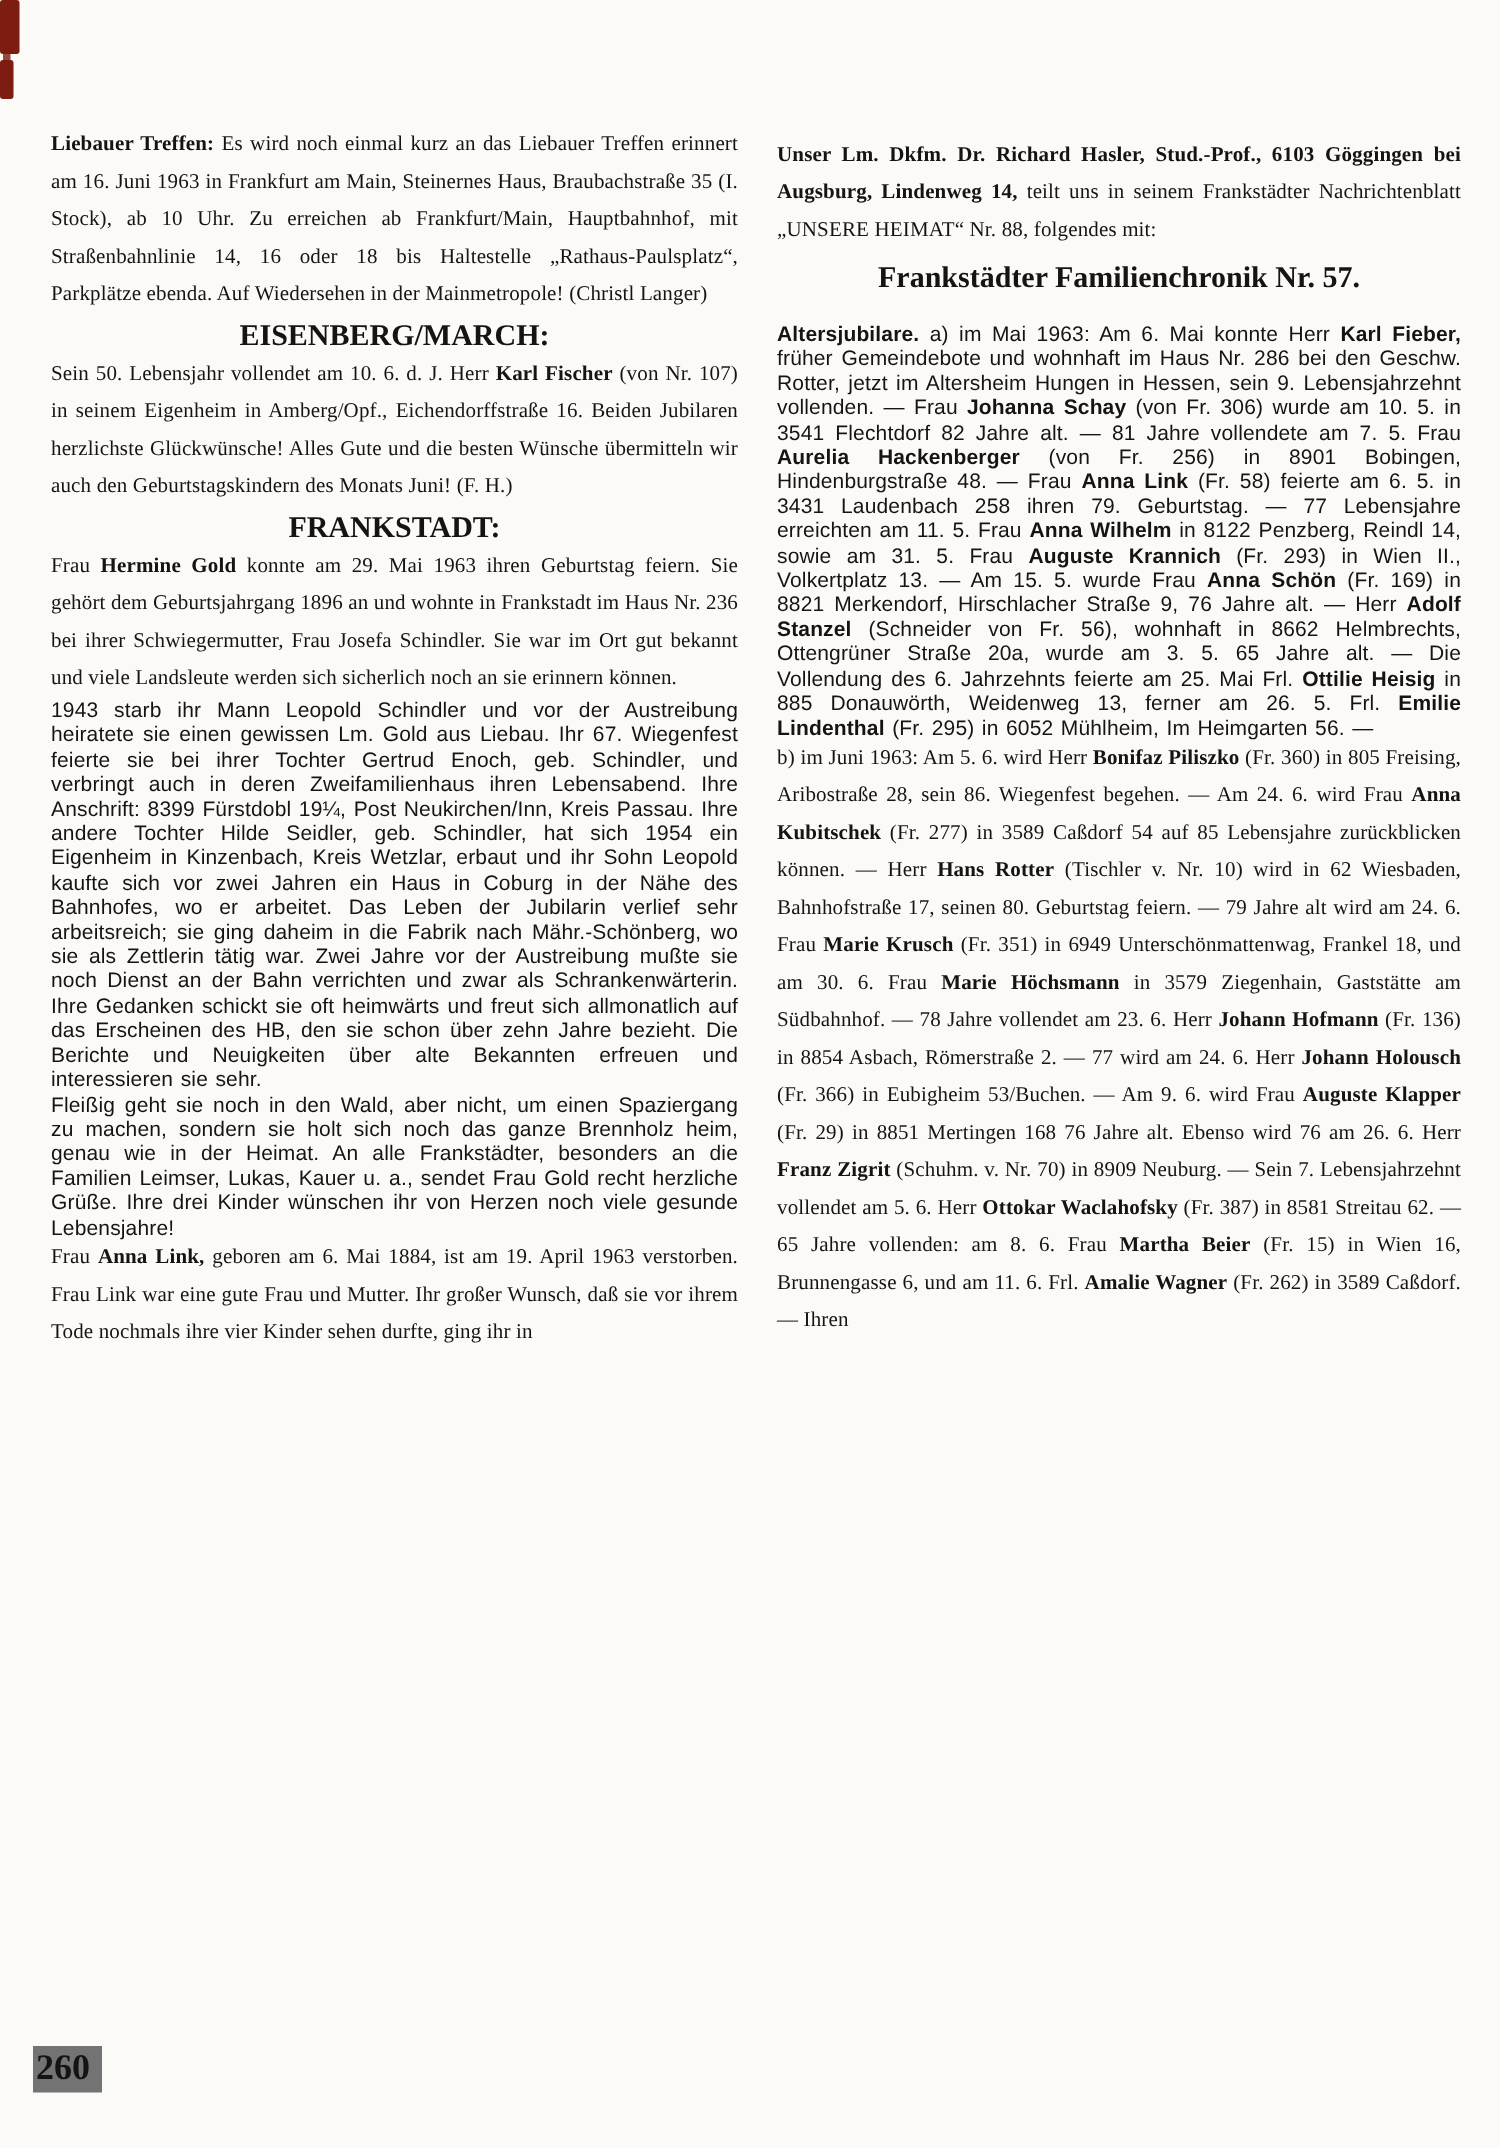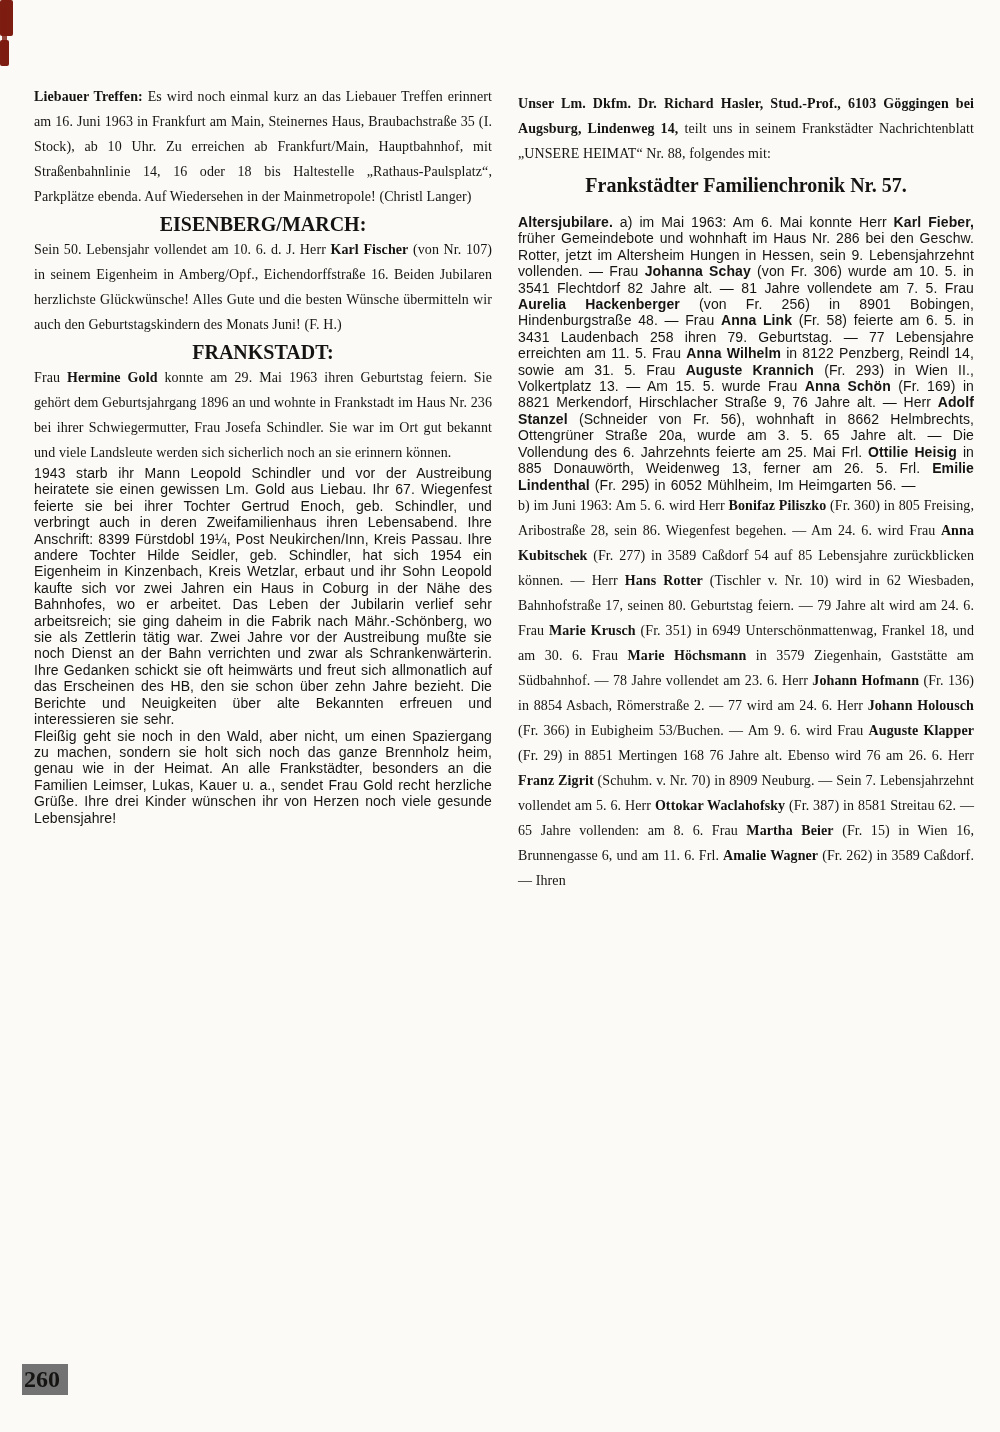--- a/index.html
+++ b/index.html
@@ -70,20 +70,21 @@
 <div class="page">
   <div class="columns">
     <div class="col left">
         <p class="body-p"><b>Liebauer Treffen:</b> Es wird noch einmal kurz an das Liebauer Treffen erinnert am 16. Juni 1963 in Frankfurt am Main, Steinernes Haus, Braubachstraße 35 (I. Stock), ab 10 Uhr. Zu erreichen ab Frankfurt/Main, Hauptbahnhof, mit Straßenbahnlinie 14, 16 oder 18 bis Haltestelle „Rathaus-Paulsplatz“, Parkplätze ebenda. Auf Wiedersehen in der Mainmetropole! (Christl Langer)</p>
         <p class="col-heading">EISENBERG/MARCH:</p>
         <p class="body-p">Sein 50. Lebensjahr vollendet am 10. 6. d. J. Herr <b>Karl Fischer</b> (von Nr. 107) in seinem Eigenheim in Amberg/Opf., Eichendorffstraße 16. Beiden Jubilaren herzlichste Glückwünsche! Alles Gute und die besten Wünsche übermitteln wir auch den Geburtstagskindern des Monats Juni! (F. H.)</p>
         <p class="col-heading">FRANKSTADT:</p>
         <p class="body-p">Frau <b>Hermine Gold</b> konnte am 29. Mai 1963 ihren Geburtstag feiern. Sie gehört dem Geburtsjahrgang 1896 an und wohnte in Frankstadt im Haus Nr. 236 bei ihrer Schwiegermutter, Frau Josefa Schindler. Sie war im Ort gut bekannt und viele Landsleute werden sich sicherlich noch an sie erinnern können.</p>
         <p class="small-p">1943 starb ihr Mann Leopold Schindler und vor der Austreibung heiratete sie einen gewissen Lm. Gold aus Liebau. Ihr 67. Wiegenfest feierte sie bei ihrer Tochter Gertrud Enoch, geb. Schindler, und verbringt auch in deren Zweifamilienhaus ihren Lebensabend. Ihre Anschrift: 8399 Fürstdobl 19¼, Post Neukirchen/Inn, Kreis Passau. Ihre andere Tochter Hilde Seidler, geb. Schindler, hat sich 1954 ein Eigenheim in Kinzenbach, Kreis Wetzlar, erbaut und ihr Sohn Leopold kaufte sich vor zwei Jahren ein Haus in Coburg in der Nähe des Bahnhofes, wo er arbeitet. Das Leben der Jubilarin verlief sehr arbeitsreich; sie ging daheim in die Fabrik nach Mähr.-Schönberg, wo sie als Zettlerin tätig war. Zwei Jahre vor der Austreibung mußte sie noch Dienst an der Bahn verrichten und zwar als Schrankenwärterin. Ihre Gedanken schickt sie oft heimwärts und freut sich allmonatlich auf das Erscheinen des HB, den sie schon über zehn Jahre bezieht. Die Berichte und Neuigkeiten über alte Bekannten erfreuen und interessieren sie sehr.</p>
         <p class="small-p">Fleißig geht sie noch in den Wald, aber nicht, um einen Spaziergang zu machen, sondern sie holt sich noch das ganze Brennholz heim, genau wie in der Heimat. An alle Frankstädter, besonders an die Familien Leimser, Lukas, Kauer u. a., sendet Frau Gold recht herzliche Grüße. Ihre drei Kinder wünschen ihr von Herzen noch viele gesunde Lebensjahre!</p>
+        <p class="body-p">Frau <b>Anna Link,</b> geboren am 6. Mai 1884, ist am 19. April 1963 verstorben. Frau Link war eine gute Frau und Mutter. Ihr großer Wunsch, daß sie vor ihrem Tode nochmals ihre vier Kinder sehen durfte, ging ihr in</p>
       </div>
     <div class="col right">
         <p class="body-p gap-top"><b>Unser Lm. Dkfm. Dr. Richard Hasler, Stud.-Prof., 6103 Göggingen bei Augsburg, Lindenweg 14,</b> teilt uns in seinem Frankstädter Nachrichtenblatt „UNSERE HEIMAT“ Nr. 88, folgendes mit:</p>
         <p class="col-heading gap-top">Frankstädter Familienchronik Nr. 57.</p>
         <p class="small-p gap-top-sm"><b>Altersjubilare.</b> a) im Mai 1963: Am 6. Mai konnte Herr <b>Karl Fieber,</b> früher Gemeindebote und wohnhaft im Haus Nr. 286 bei den Geschw. Rotter, jetzt im Altersheim Hungen in Hessen, sein 9. Lebensjahrzehnt vollenden. — Frau <b>Johanna Schay</b> (von Fr. 306) wurde am 10. 5. in 3541 Flechtdorf 82 Jahre alt. — 81 Jahre vollendete am 7. 5. Frau <b>Aurelia Hackenberger</b> (von Fr. 256) in 8901 Bobingen, Hindenburgstraße 48. — Frau <b>Anna Link</b> (Fr. 58) feierte am 6. 5. in 3431 Laudenbach 258 ihren 79. Geburtstag. — 77 Lebensjahre erreichten am 11. 5. Frau <b>Anna Wilhelm</b> in 8122 Penzberg, Reindl 14, sowie am 31. 5. Frau <b>Auguste Krannich</b> (Fr. 293) in Wien II., Volkertplatz 13. — Am 15. 5. wurde Frau <b>Anna Schön</b> (Fr. 169) in 8821 Merkendorf, Hirschlacher Straße 9, 76 Jahre alt. — Herr <b>Adolf Stanzel</b> (Schneider von Fr. 56), wohnhaft in 8662 Helmbrechts, Ottengrüner Straße 20a, wurde am 3. 5. 65 Jahre alt. — Die Vollendung des 6. Jahrzehnts feierte am 25. Mai Frl. <b>Ottilie Heisig</b> in 885 Donauwörth, Weidenweg 13, ferner am 26. 5. Frl. <b>Emilie Lindenthal</b> (Fr. 295) in 6052 Mühlheim, Im Heimgarten 56. —</p>
         <p class="body-p">b) im Juni 1963: Am 5. 6. wird Herr <b>Bonifaz Piliszko</b> (Fr. 360) in 805 Freising, Aribostraße 28, sein 86. Wiegenfest begehen. — Am 24. 6. wird Frau <b>Anna Kubitschek</b> (Fr. 277) in 3589 Caßdorf 54 auf 85 Lebensjahre zurückblicken können. — Herr <b>Hans Rotter</b> (Tischler v. Nr. 10) wird in 62 Wiesbaden, Bahnhofstraße 17, seinen 80. Geburtstag feiern. — 79 Jahre alt wird am 24. 6. Frau <b>Marie Krusch</b> (Fr. 351) in 6949 Unterschönmattenwag, Frankel 18, und am 30. 6. Frau <b>Marie Höchsmann</b> in 3579 Ziegenhain, Gaststätte am Südbahnhof. — 78 Jahre vollendet am 23. 6. Herr <b>Johann Hofmann</b> (Fr. 136) in 8854 Asbach, Römerstraße 2. — 77 wird am 24. 6. Herr <b>Johann Holousch</b> (Fr. 366) in Eubigheim 53/Buchen. — Am 9. 6. wird Frau <b>Auguste Klapper</b> (Fr. 29) in 8851 Mertingen 168 76 Jahre alt. Ebenso wird 76 am 26. 6. Herr <b>Franz Zigrit</b> (Schuhm. v. Nr. 70) in 8909 Neuburg. — Sein 7. Lebensjahrzehnt vollendet am 5. 6. Herr <b>Ottokar Waclahofsky</b> (Fr. 387) in 8581 Streitau 62. — 65 Jahre vollenden: am 8. 6. Frau <b>Martha Beier</b> (Fr. 15) in Wien 16, Brunnengasse 6, und am 11. 6. Frl. <b>Amalie Wagner</b> (Fr. 262) in 3589 Caßdorf. — Ihren</p>
       </div>
   </div>
 </div>
 

